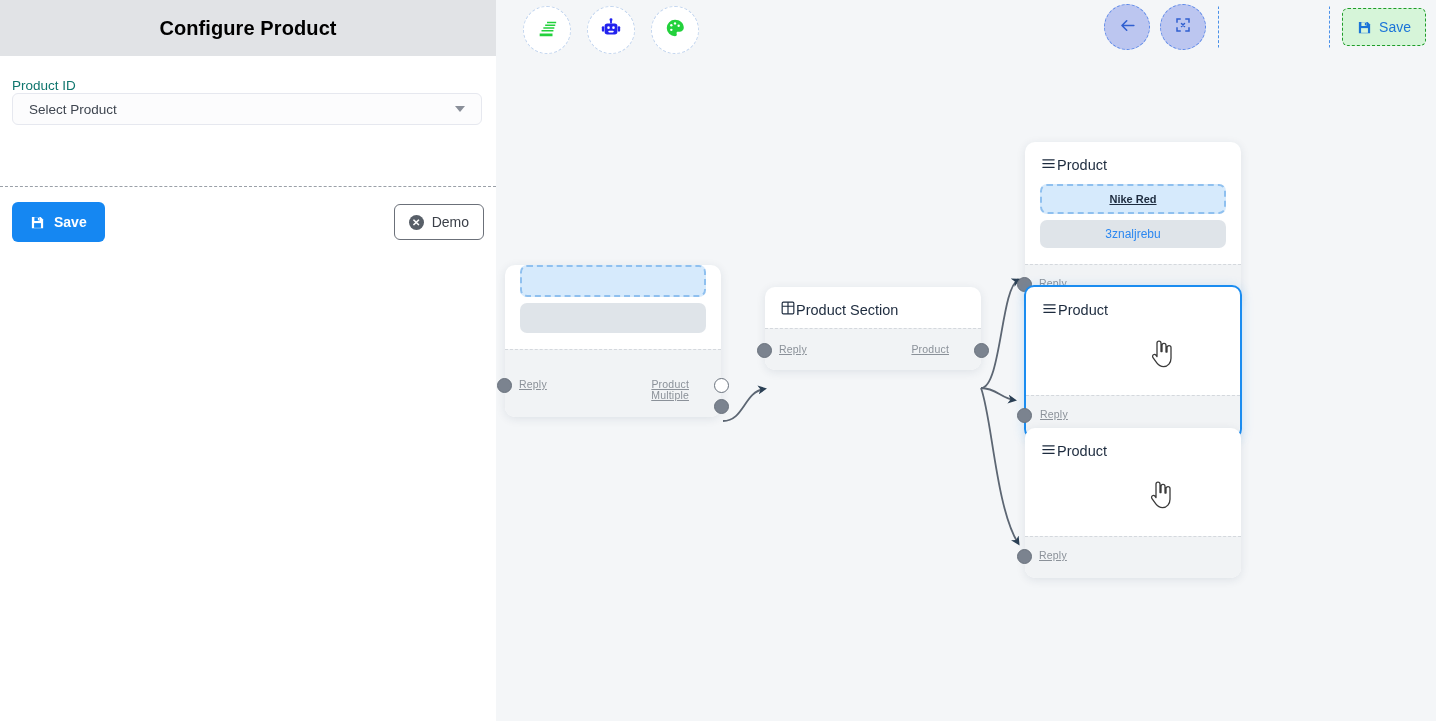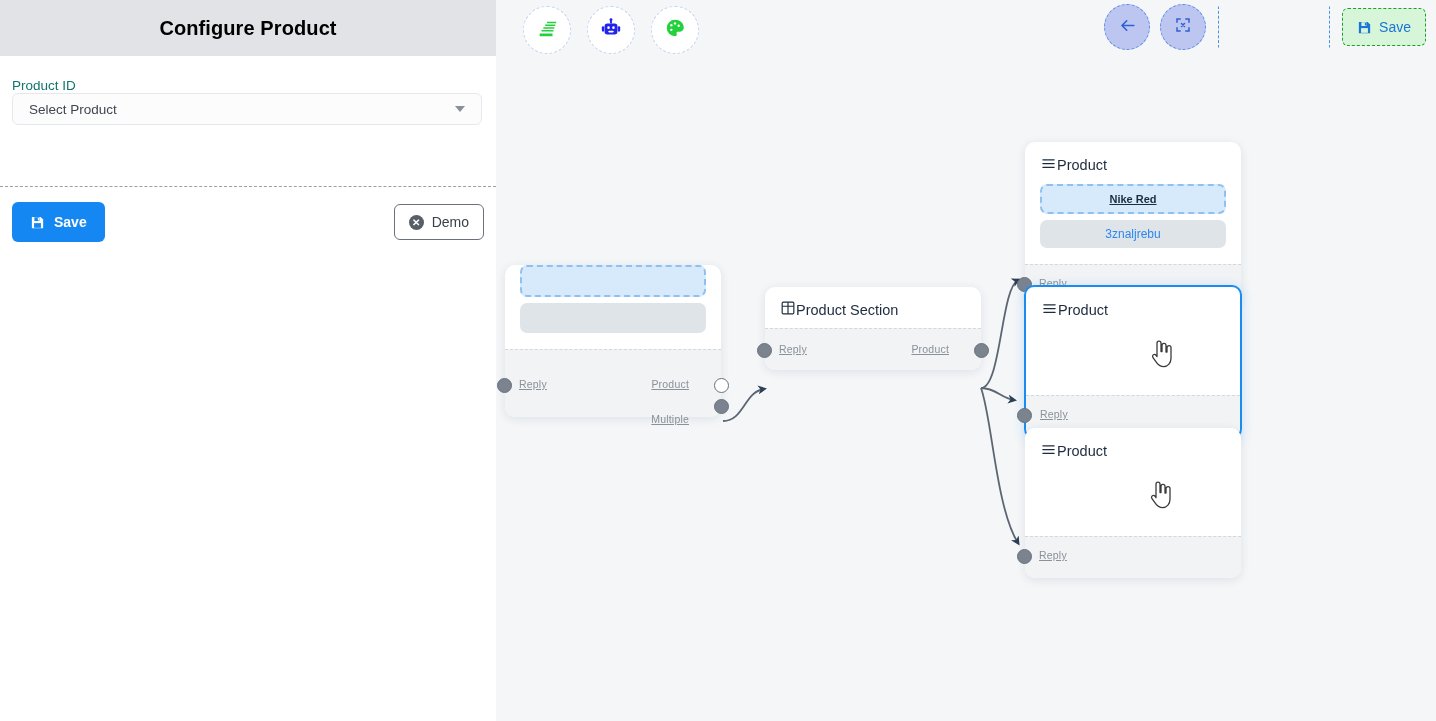--- a/index.html
+++ b/index.html
@@ -299,21 +299,21 @@
     <div class="node" style="left:9px; top:265px; width:216px;">
       <div class="node-body">
         <div class="chip-dashed blank"></div>
         <div class="chip-gray blank"></div>
       </div>
       <div class="node-foot tall">
         <span class="port-dot" style="left:-8px; top:28px;"></span>
         <span class="port-label" style="position:absolute; left:14px; top:28px;">Reply</span>
         <span class="port-label" style="position:absolute; right:32px; top:28px;">Product</span>
         <span class="port-dot hollow" style="right:-8px; top:28px;"></span>
-        <span class="port-label" style="position:absolute; right:32px; top:63px;">Multiple</span>
+        <span class="port-label" style="position:absolute; right:32px; top:39px;">Multiple</span>
         <span class="port-dot" style="right:-8px; top:49px;"></span>
       </div>
     </div>
 
     <div class="node" style="left:269px; top:287px; width:216px;">
       <div class="node-head">
         <span>
           <svg width="14" height="14" viewBox="0 0 24 24">
             <rect x="2" y="2" width="20" height="20" rx="2" fill="none" stroke="#1d2b3e" stroke-width="2"></rect>
             <path d="M2 9h20M12 2v20" stroke="#1d2b3e" stroke-width="2"></path>

